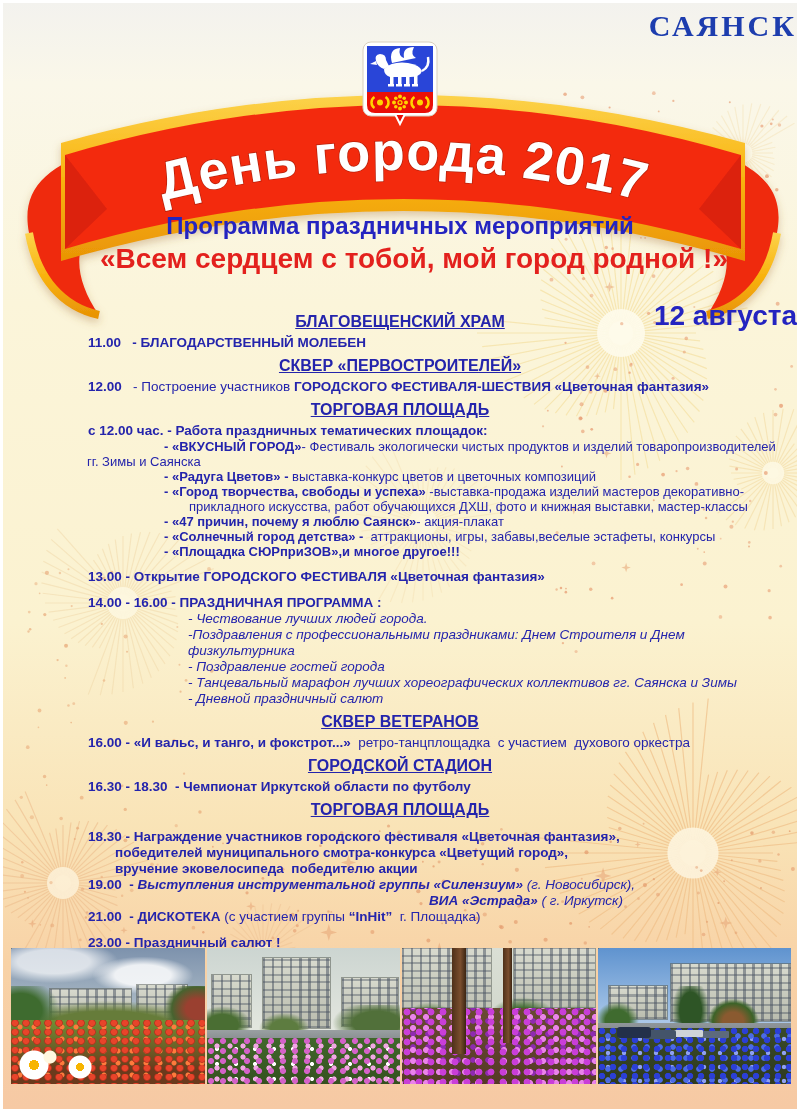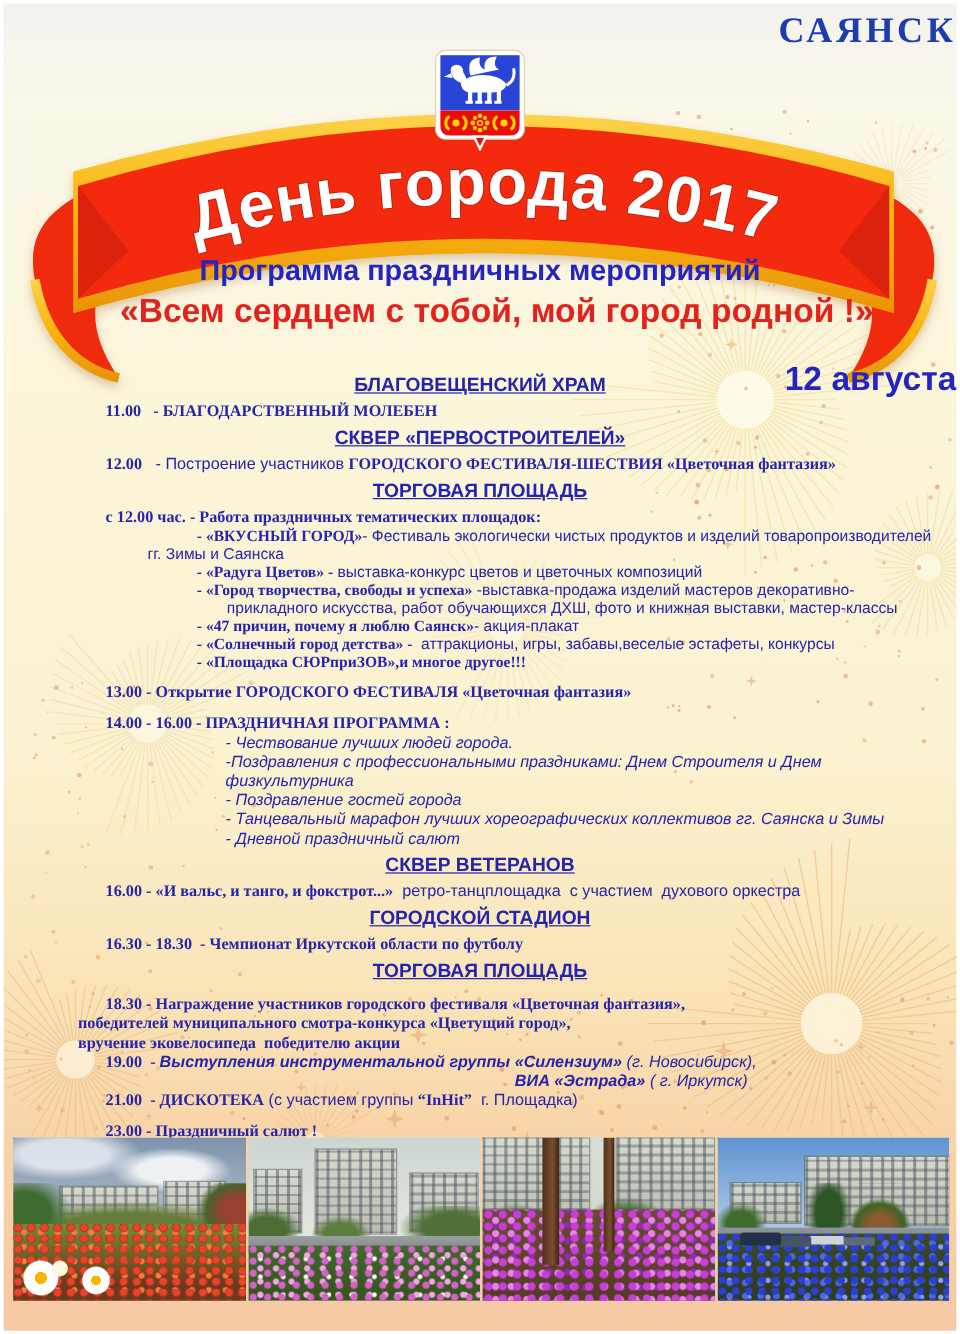--- a/index.html
+++ b/index.html
@@ -14,27 +14,27 @@
   .ribbon{position:absolute;top:80px;left:0;width:800px;height:262px;z-index:2;pointer-events:none;}
   .subtitle{position:absolute;top:209px;left:0;right:0;text-align:center;z-index:3;
     font-size:24px;font-weight:700;color:#2424c0;}
   .slogan{position:absolute;top:240px;left:0;right:0;text-align:center;z-index:3;
     font-size:28px;font-weight:700;color:#e3211d;margin-left:28px;}
   .date{position:absolute;top:273px;left:0;right:0;text-align:right;z-index:3;
     font-size:28px;font-weight:700;color:#2424c0;margin-top:24px;}
   #program{position:absolute;top:304px;left:0;right:0;z-index:3;color:#2424ac;}
   .venue{text-align:center;font-size:16px;font-weight:700;text-decoration:underline;margin:6px 14px 4px;}
   .line{font-size:13.5px;line-height:16px;white-space:pre-wrap;padding-right:14px;}
-  .run-b{font-weight:700;font-family:Liberation Serif, serif;}
+  .run-b{font-weight:700;}
   .run-i{font-style:italic;}
   .run-bi{font-weight:700;font-style:italic;}
   .t{padding-left:85px;}
   .s{padding-left:186px;text-indent:-25px;font-size:13px;line-height:15px;}
-  .s2{padding-left:120px;font-size:13px;line-height:15px;}
-  .c{padding-left:62px;}
+  .s2{padding-left:84px;font-size:13px;line-height:15px;}
+  .c{padding-left:112px;}
   .it{padding-left:185px;line-height:16px;}
   .via{padding-left:400px;margin-left:26px;}
   .gap{margin-top:10px;}
   
   .photos{position:absolute;left:8px;right:6px;top:945px;height:136px;display:flex;gap:2px;z-index:4;}
   .photo{flex:1;position:relative;overflow:hidden;background:#cfd6cc;}
   .photo>div{position:absolute;}
   .photo .sky{inset:0;}
   .photo .field{left:0;right:0;bottom:0;}
   .photo .b1,.photo .b2,.photo .b3{background-image:

